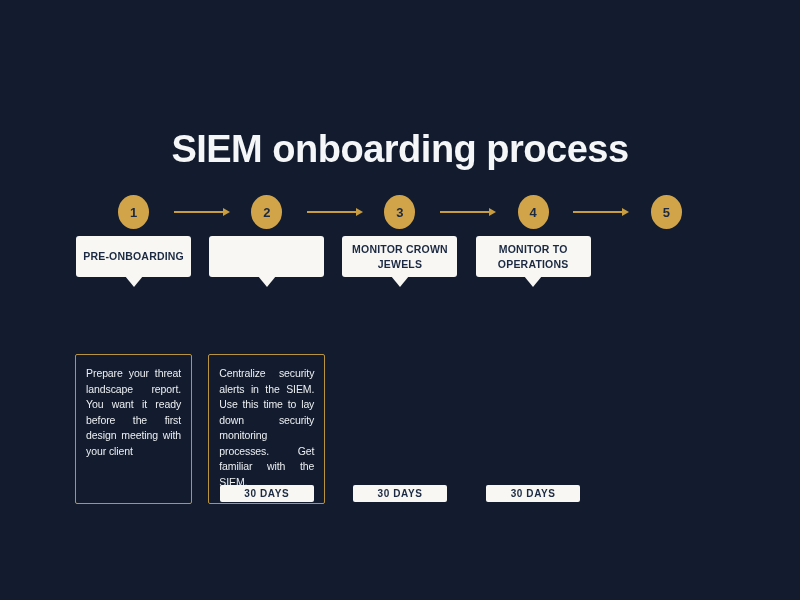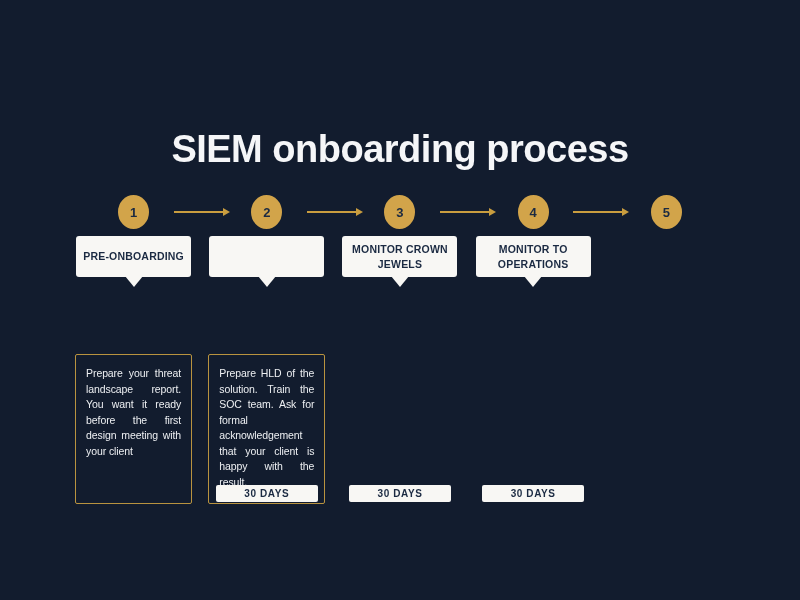--- a/index.html
+++ b/index.html
@@ -110,21 +110,21 @@
     color: #edeff2;
     font-size: 10.5px;
     line-height: 15.5px;
     letter-spacing: -0.1px;
     text-align: justify;
     overflow: hidden;
   }
   
   .badge-row { top: 485px; height: 18px; }
   .duration-badge {
-    width: 102px;
+    width: 94px;
     height: 17px;
     background: #f8f7f4;
     border-radius: 2px;
     display: flex;
     align-items: center;
     justify-content: center;
     color: #1b2a42;
     font-size: 10px;
     font-weight: bold;
     letter-spacing: 0.6px;
@@ -193,21 +193,21 @@
         <span class="tail"></span>
       </div>
     </div>
   </div>
 
   <div class="row desc-row">
     <div class="col">
       <div class="desc-box">Prepare your threat landscape report. You want it ready before the first design meeting with your client</div>
     </div>
     <div class="col">
-      <div class="desc-box">Prepare HLD of the solution. Train the SOC team. Ask for formal acknowledgement that your client is happy with the result.</div>
+      <div class="desc-box">Centralize security alerts in the SIEM. Use this time to lay down security monitoring processes. Get familiar with the SIEM.</div>
     </div>
   </div>
 
   <div class="row badge-row">
     <div class="col"></div>
     <div class="col">
       <div class="duration-badge">30 DAYS</div>
     </div>
     <div class="col">
       <div class="duration-badge">30 DAYS</div>

